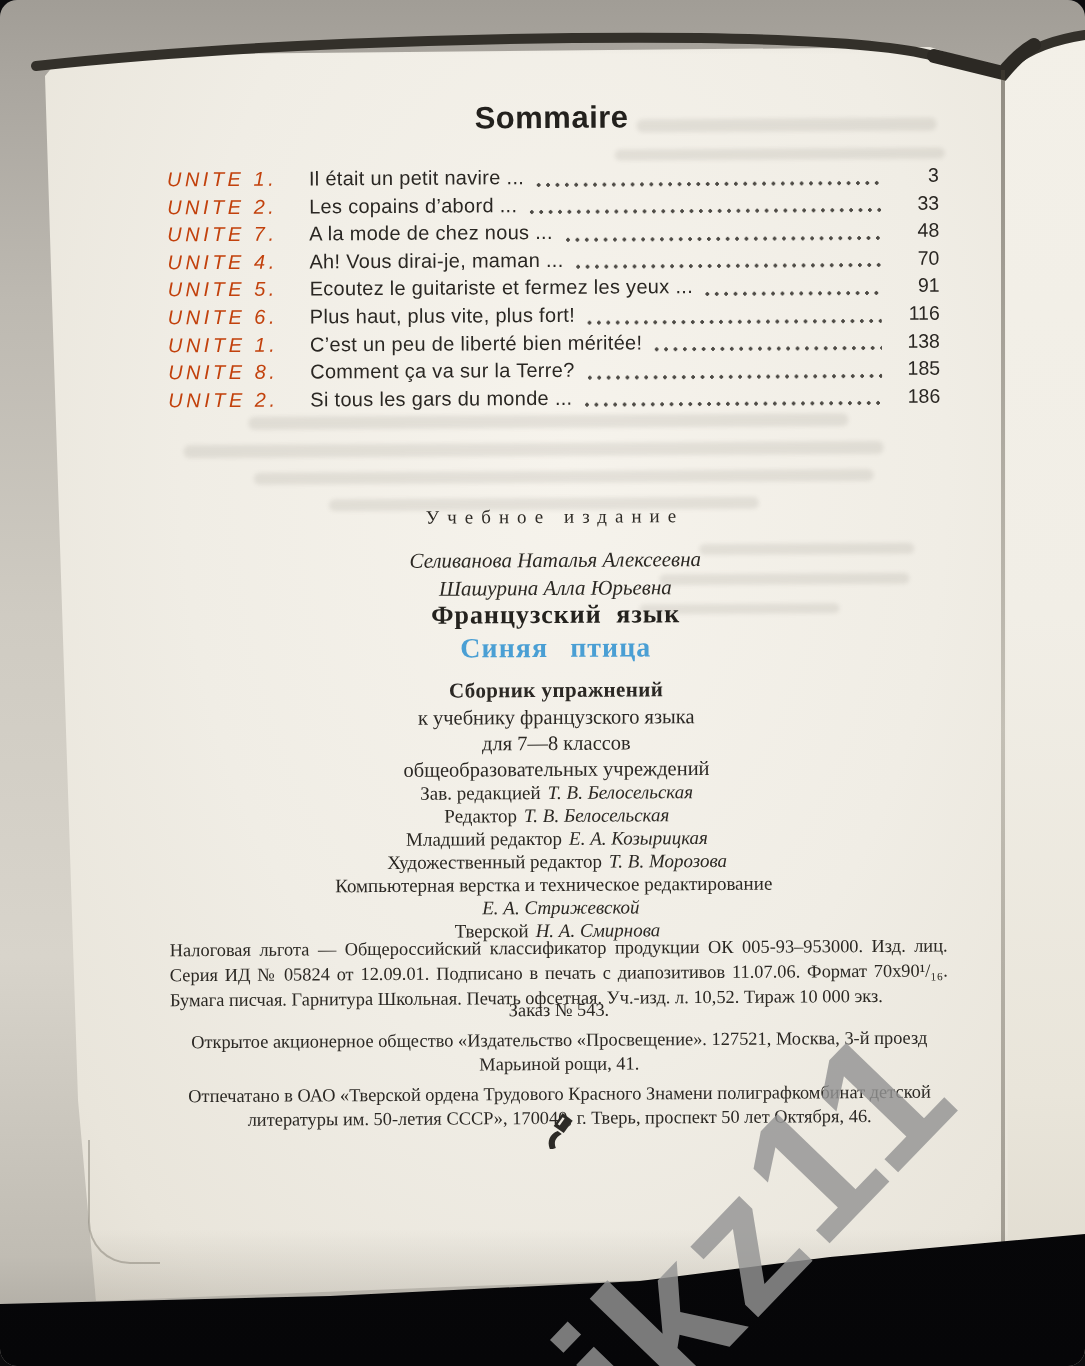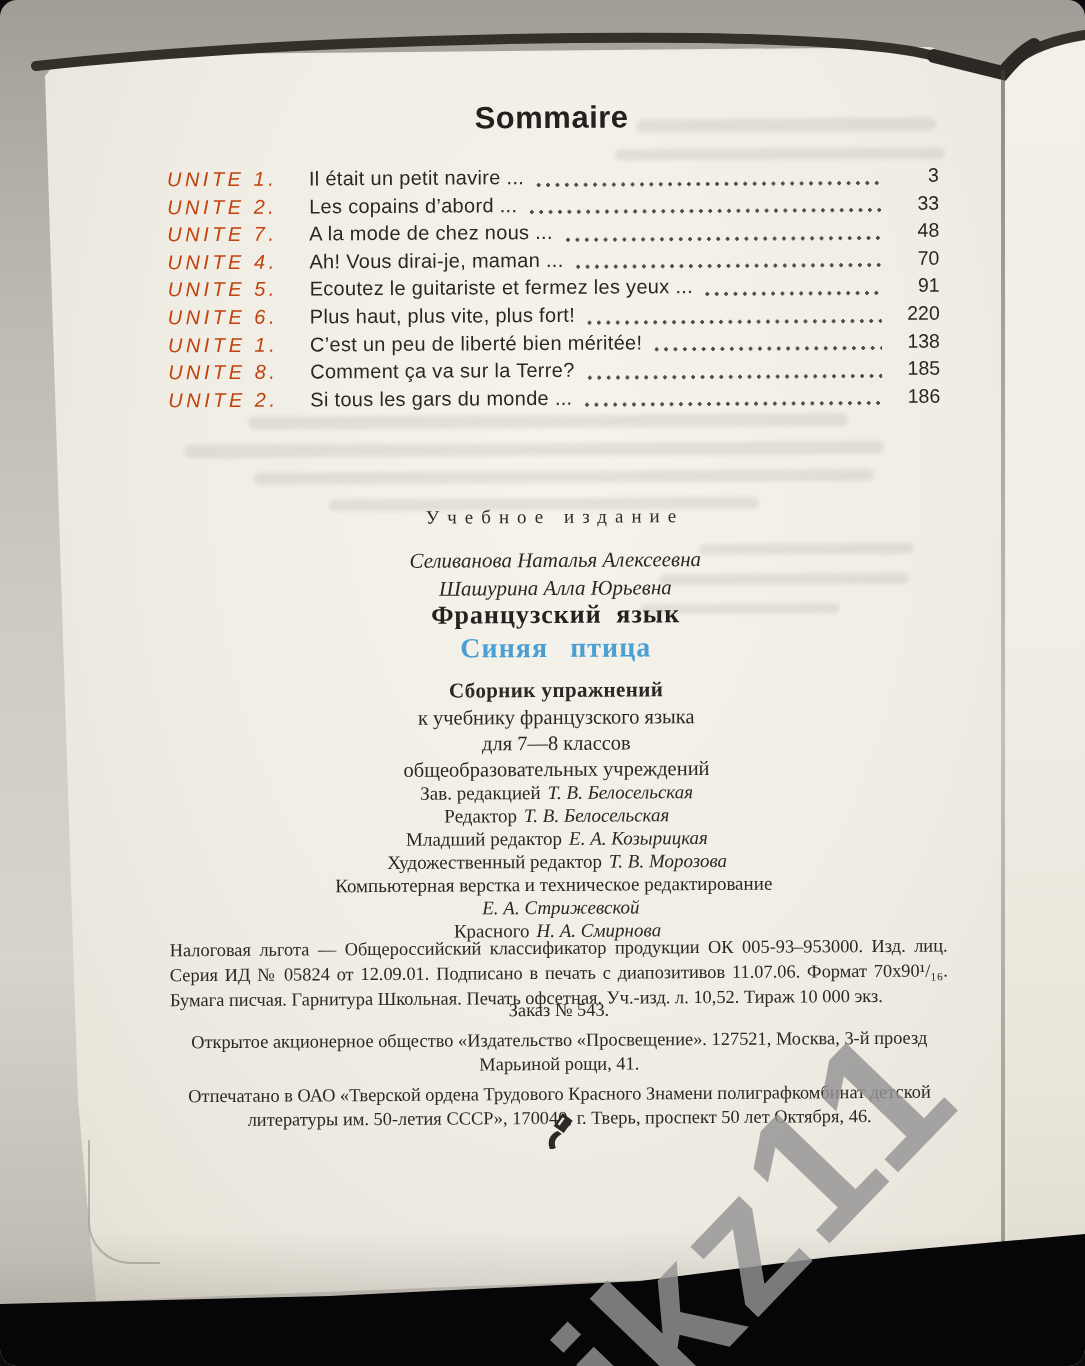--- a/index.html
+++ b/index.html
@@ -162,21 +162,21 @@
     <span class="toc-label">UNITE 5.</span>
     <span class="toc-title">Ecoutez le guitariste et fermez les yeux ...</span>
     <span class="toc-dots"></span>
     <span class="toc-page">91</span>
   </div>
 
   <div class="toc-row">
     <span class="toc-label">UNITE 6.</span>
     <span class="toc-title">Plus haut, plus vite, plus fort!</span>
     <span class="toc-dots"></span>
-    <span class="toc-page">220</span>
+    <span class="toc-page">116</span>
   </div>
 
   <div class="toc-row">
     <span class="toc-label">UNITE 1.</span>
     <span class="toc-title">C’est un peu de liberté bien méritée!</span>
     <span class="toc-dots"></span>
     <span class="toc-page">138</span>
   </div>
 
   <div class="toc-row">
@@ -230,21 +230,21 @@
 
   <div class="credit-line">
     <span class="credit-role">Компьютерная верстка и техническое редактирование</span><span class="credit-name"></span>
   </div>
 
   <div class="credit-line">
     <span class="credit-role"></span><span class="credit-name">Е. А. Стрижевской</span>
   </div>
 
   <div class="credit-line">
-    <span class="credit-role">Красного</span><span class="credit-name">Н. А. Смирнова</span>
+    <span class="credit-role">Тверской</span><span class="credit-name">Н. А. Смирнова</span>
   </div>
 </div>
 
     <div class="serif imprint1">Налоговая льгота — Общероссийский классификатор продукции ОК 005-93–953000. Изд. лиц. Серия ИД № 05824 от 12.09.01. Подписано в печать с диапозитивов 11.07.06. Формат 70х90¹/₁₆. Бумага писчая. Гарнитура Школьная. Печать офсетная. Уч.-изд. л. 10,52. Тираж 10 000 экз.</div>
     <div class="serif order-line">Заказ № 543.</div>
 
     <div class="serif imprint2">
       <div>Открытое акционерное общество «Издательство «Просвещение». 127521, Москва, 3-й проезд</div>
       <div>Марьиной рощи, 41.</div>
     </div>

